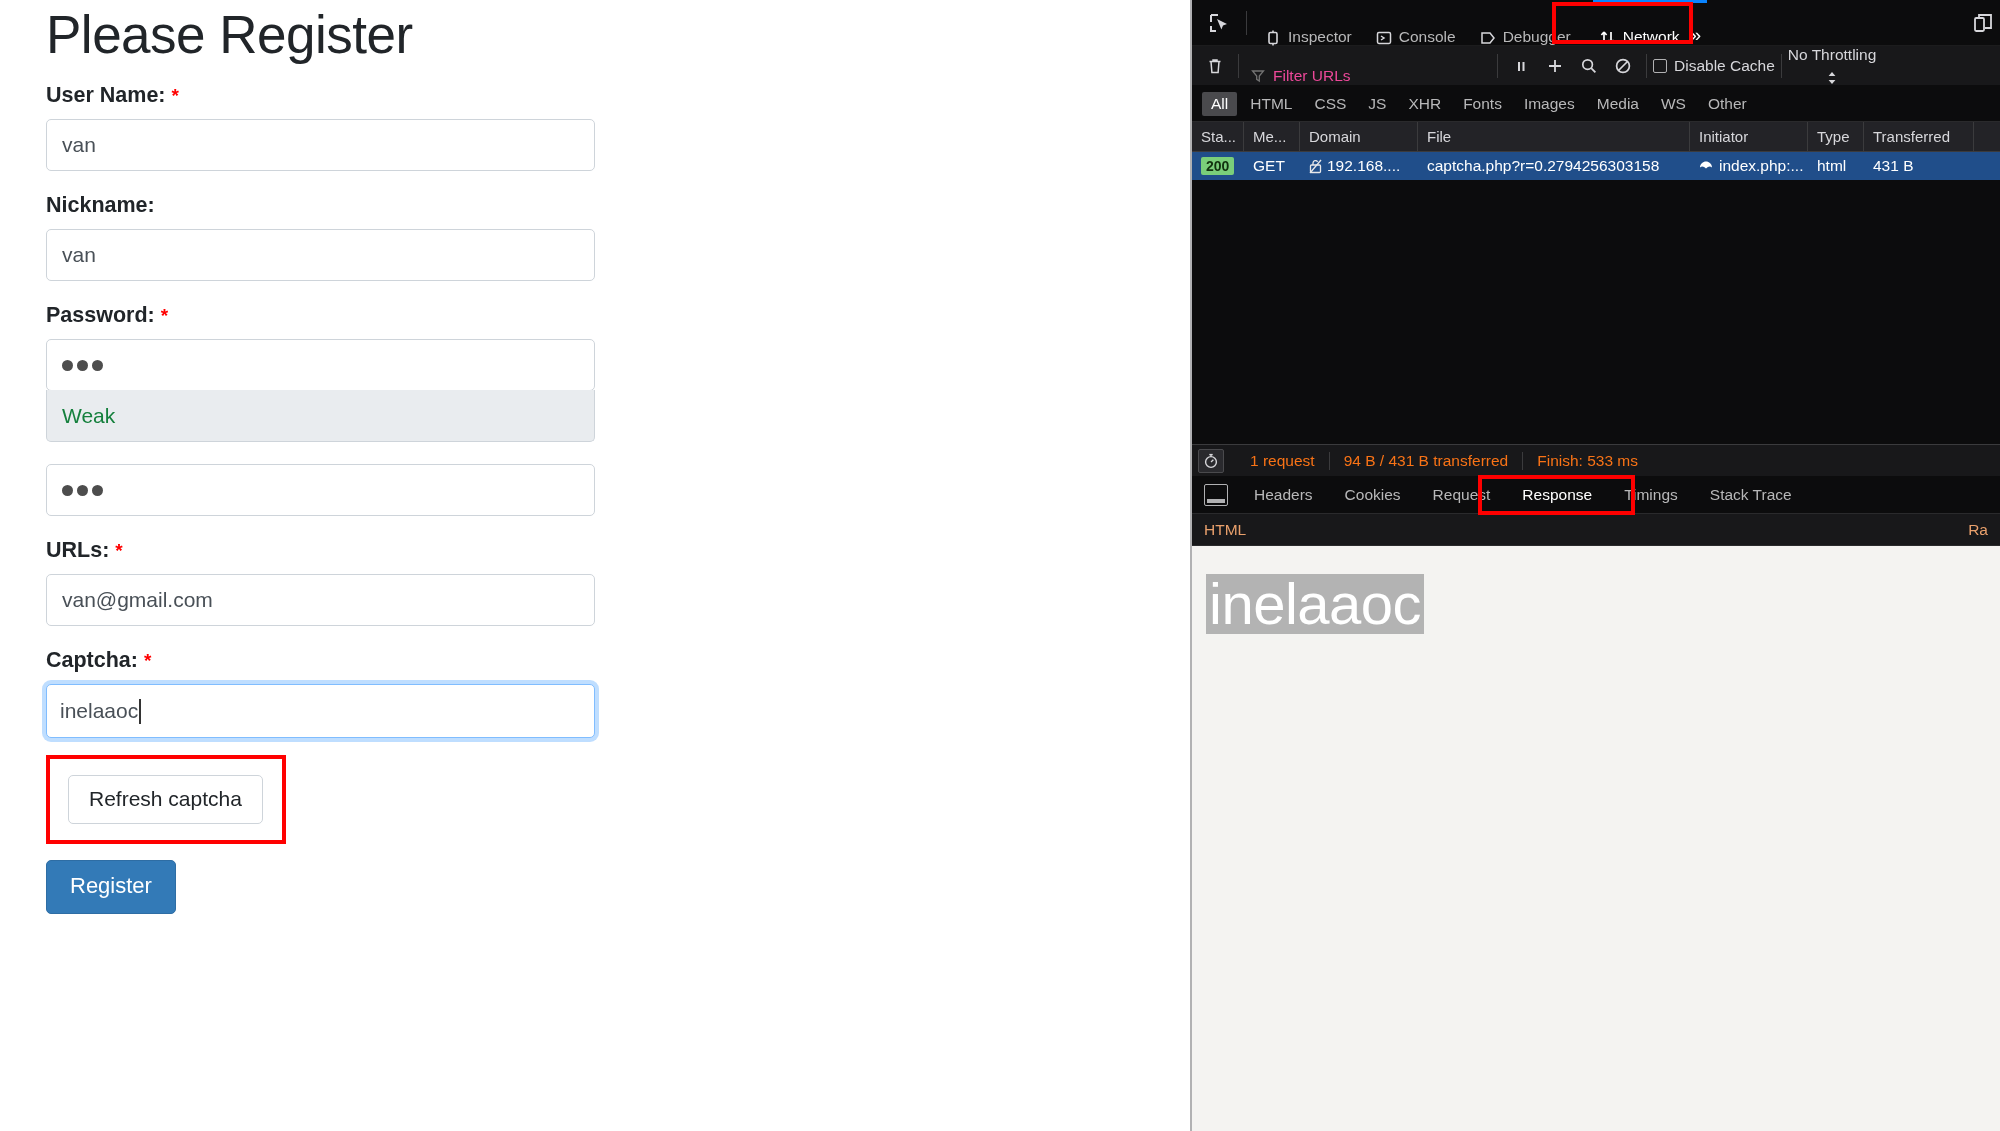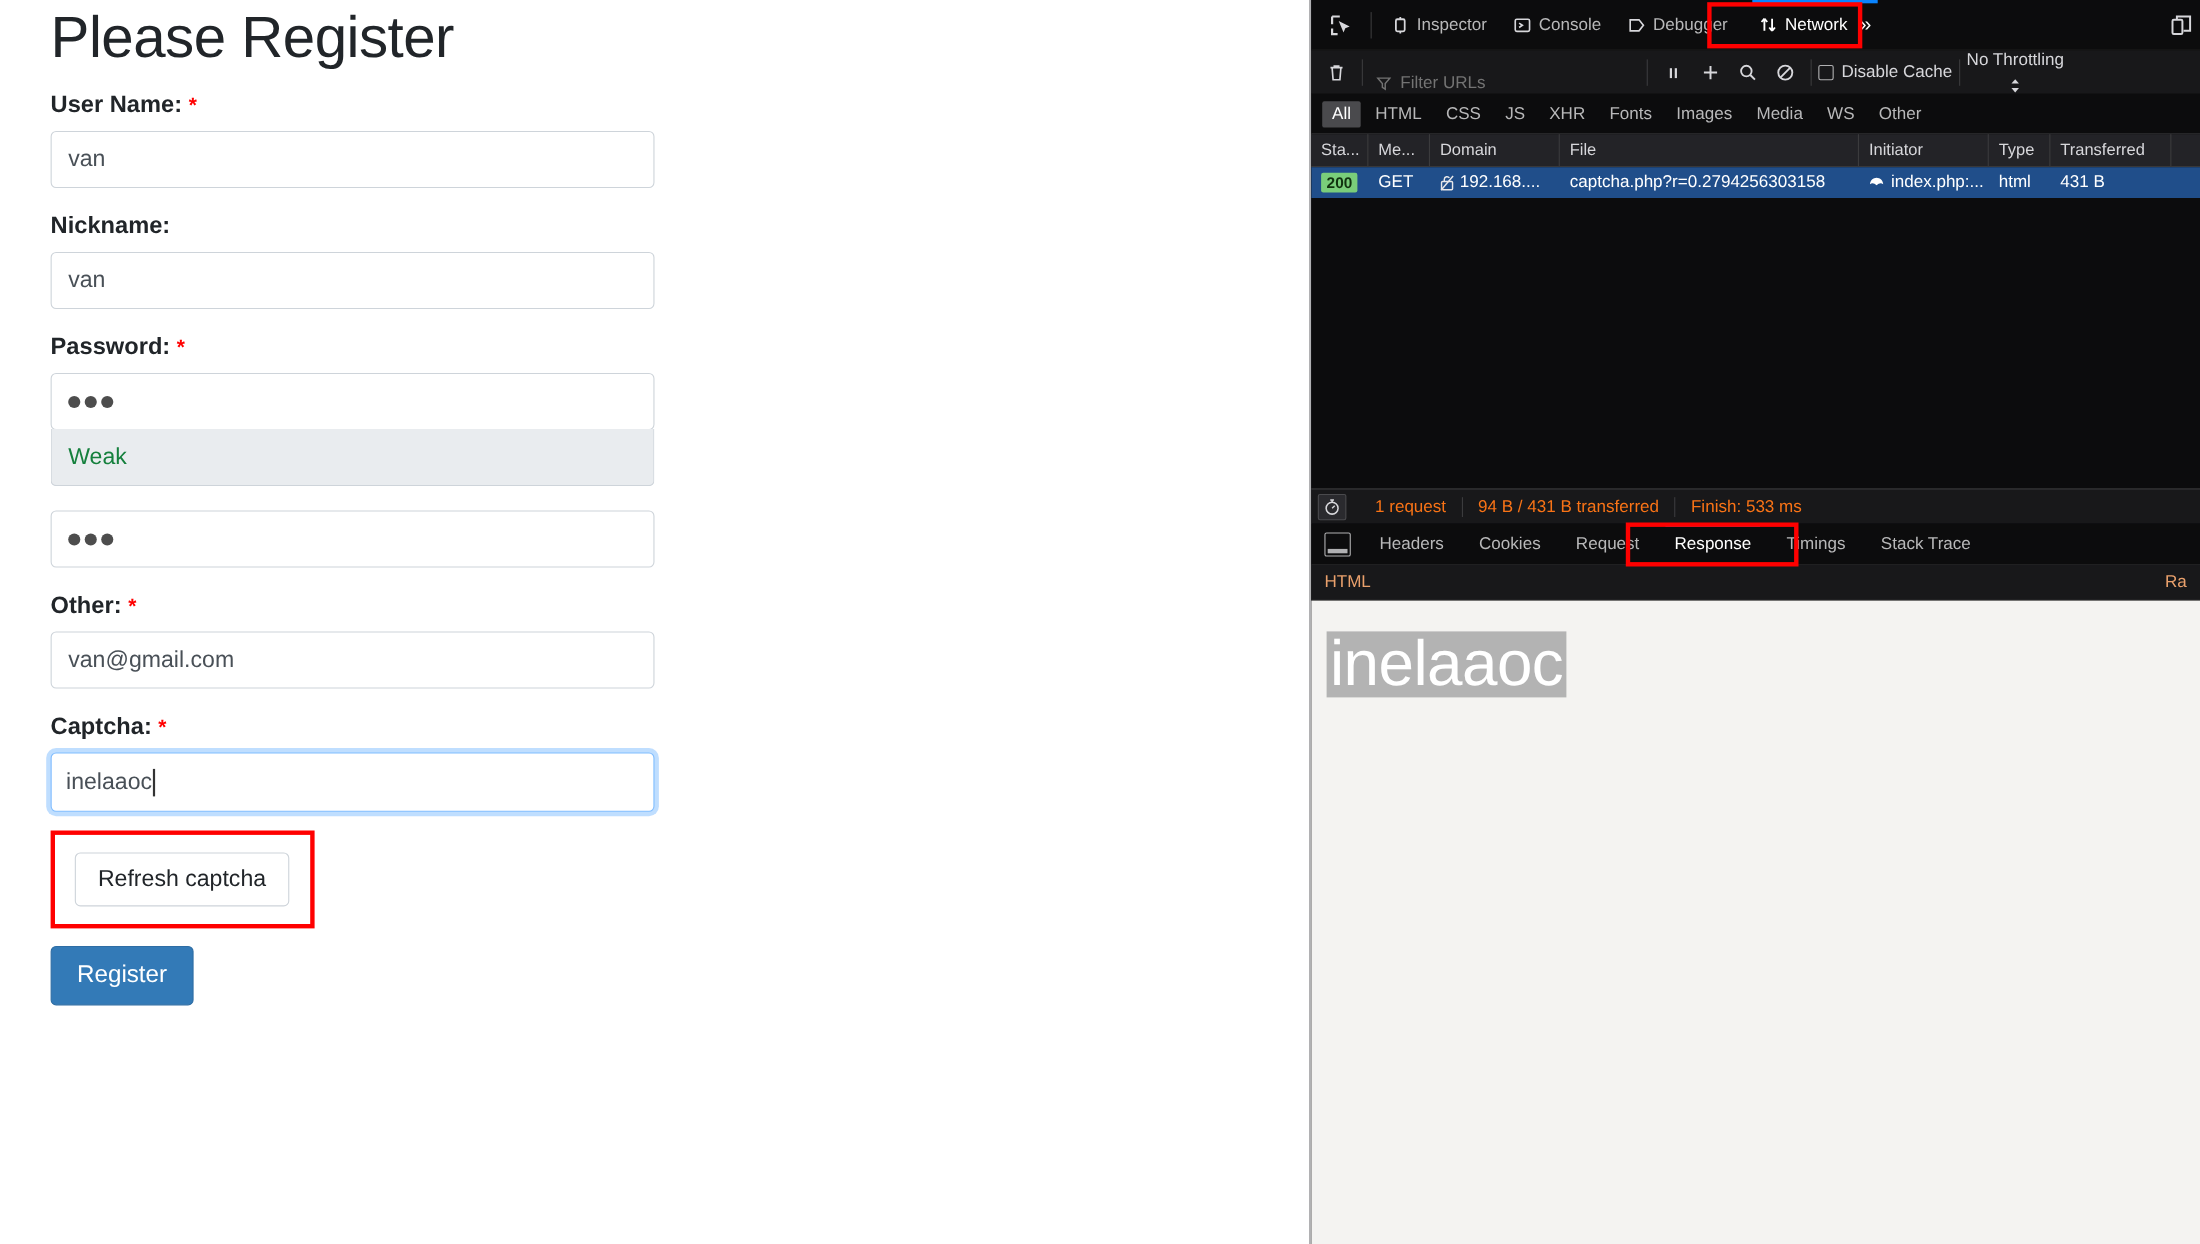--- a/index.html
+++ b/index.html
@@ -147,21 +147,21 @@
     flex: 0 0 auto;
     border-bottom: 1px solid #1c1c1d;
   }
   .picker-btn {
     width: 42px; height: 42px;
     display: flex; align-items: center; justify-content: center;
     margin-left: 6px;
   }
   .vdiv { width: 1px; height: 24px; background: #3b3b3d; margin: 0 6px; }
   .dt-tab {
-    display: flex; align-items: center; gap: 7px;
+    display: flex; align-items: flex-end; gap: 7px;
     height: 46px; padding: 0 12px;
     color: #b8b8b9;
     white-space: nowrap;
     position: relative;
   }
   .dt-tab.selected { color: #ffffff; }
   .dt-tab.selected::before {
     content: ""; position: absolute;
     top: 0; left: 6px; right: 6px; height: 3px;
     background: #0a84ff;
@@ -188,21 +188,21 @@
     flex: 0 0 auto;
     white-space: nowrap;
   }
   .tb-icon {
     width: 34px; height: 32px;
     display: flex; align-items: center; justify-content: center;
     color: #d7d7db;
   }
   .filter-box {
     display: flex; align-items: center; gap: 8px;
-    color: #737373; font-size: 15.5px;
+    color: #ec4899; font-size: 15.5px;
     padding-left: 6px;
     min-width: 230px;
     margin-top: 20px;
   }
   .chk {
     width: 14px; height: 14px;
     border: 1.6px solid #b1b1b3;
     border-radius: 2px;
     display: inline-block;
   }
@@ -378,21 +378,21 @@
       <div class="pwd-dots">
         <span></span>
         <span></span>
         <span></span>
       </div>
     </div>
 
     
     <div class="field-group">
       <label class="field-label">
-        <span>Other:</span>
+        <span>URLs:</span>
         <span class="req">*</span>
       </label>
       <div class="text-input">
         <span style="line-height:50px;">van@gmail.com</span>
       </div>
     </div>
 
     
     <div class="field-group">
       <label class="field-label">

